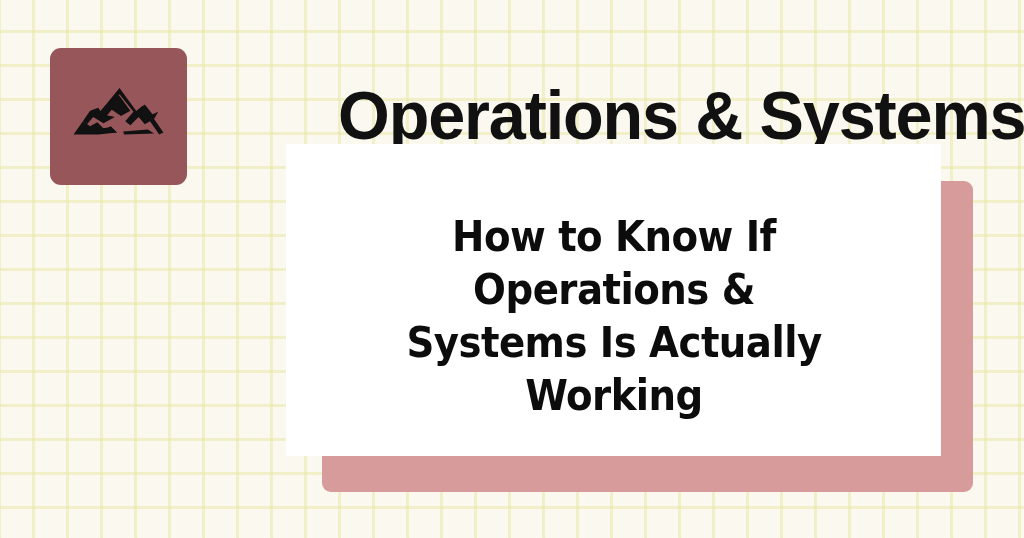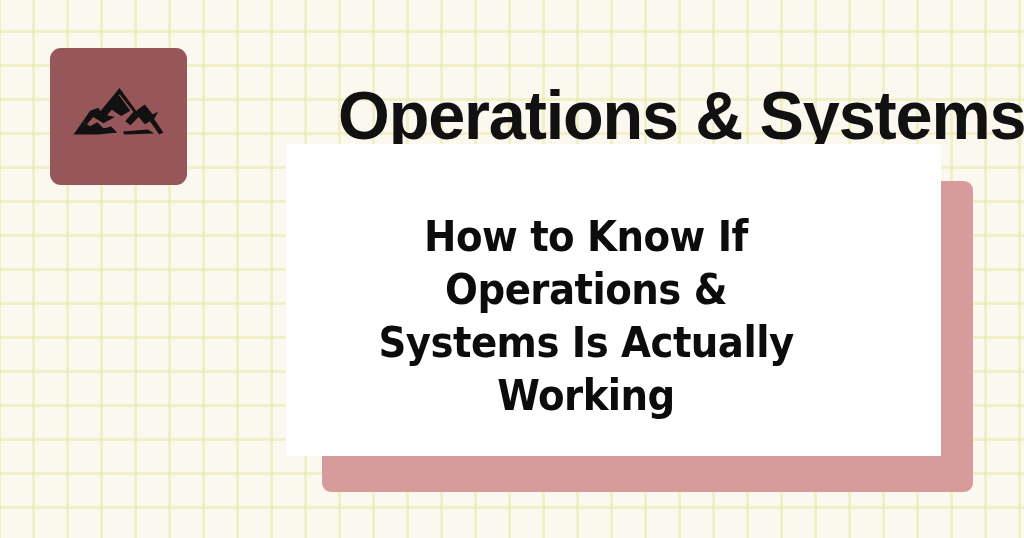--- a/index.html
+++ b/index.html
@@ -78,20 +78,21 @@
   
   #headline-card {
     position:absolute;
     left:286px;
     top:144px;
     width:655px;
     height:312px;
     background:#FFFFFF;
     display:flex;
     align-items:flex-start;
+    justify-content:center;
   }
 
   #headline-text {
     margin-top:66px;
     width:600px;
     text-align:center;
     font-size:43px;
     line-height:53px;
     font-weight:900;
     letter-spacing:-0.6px;

